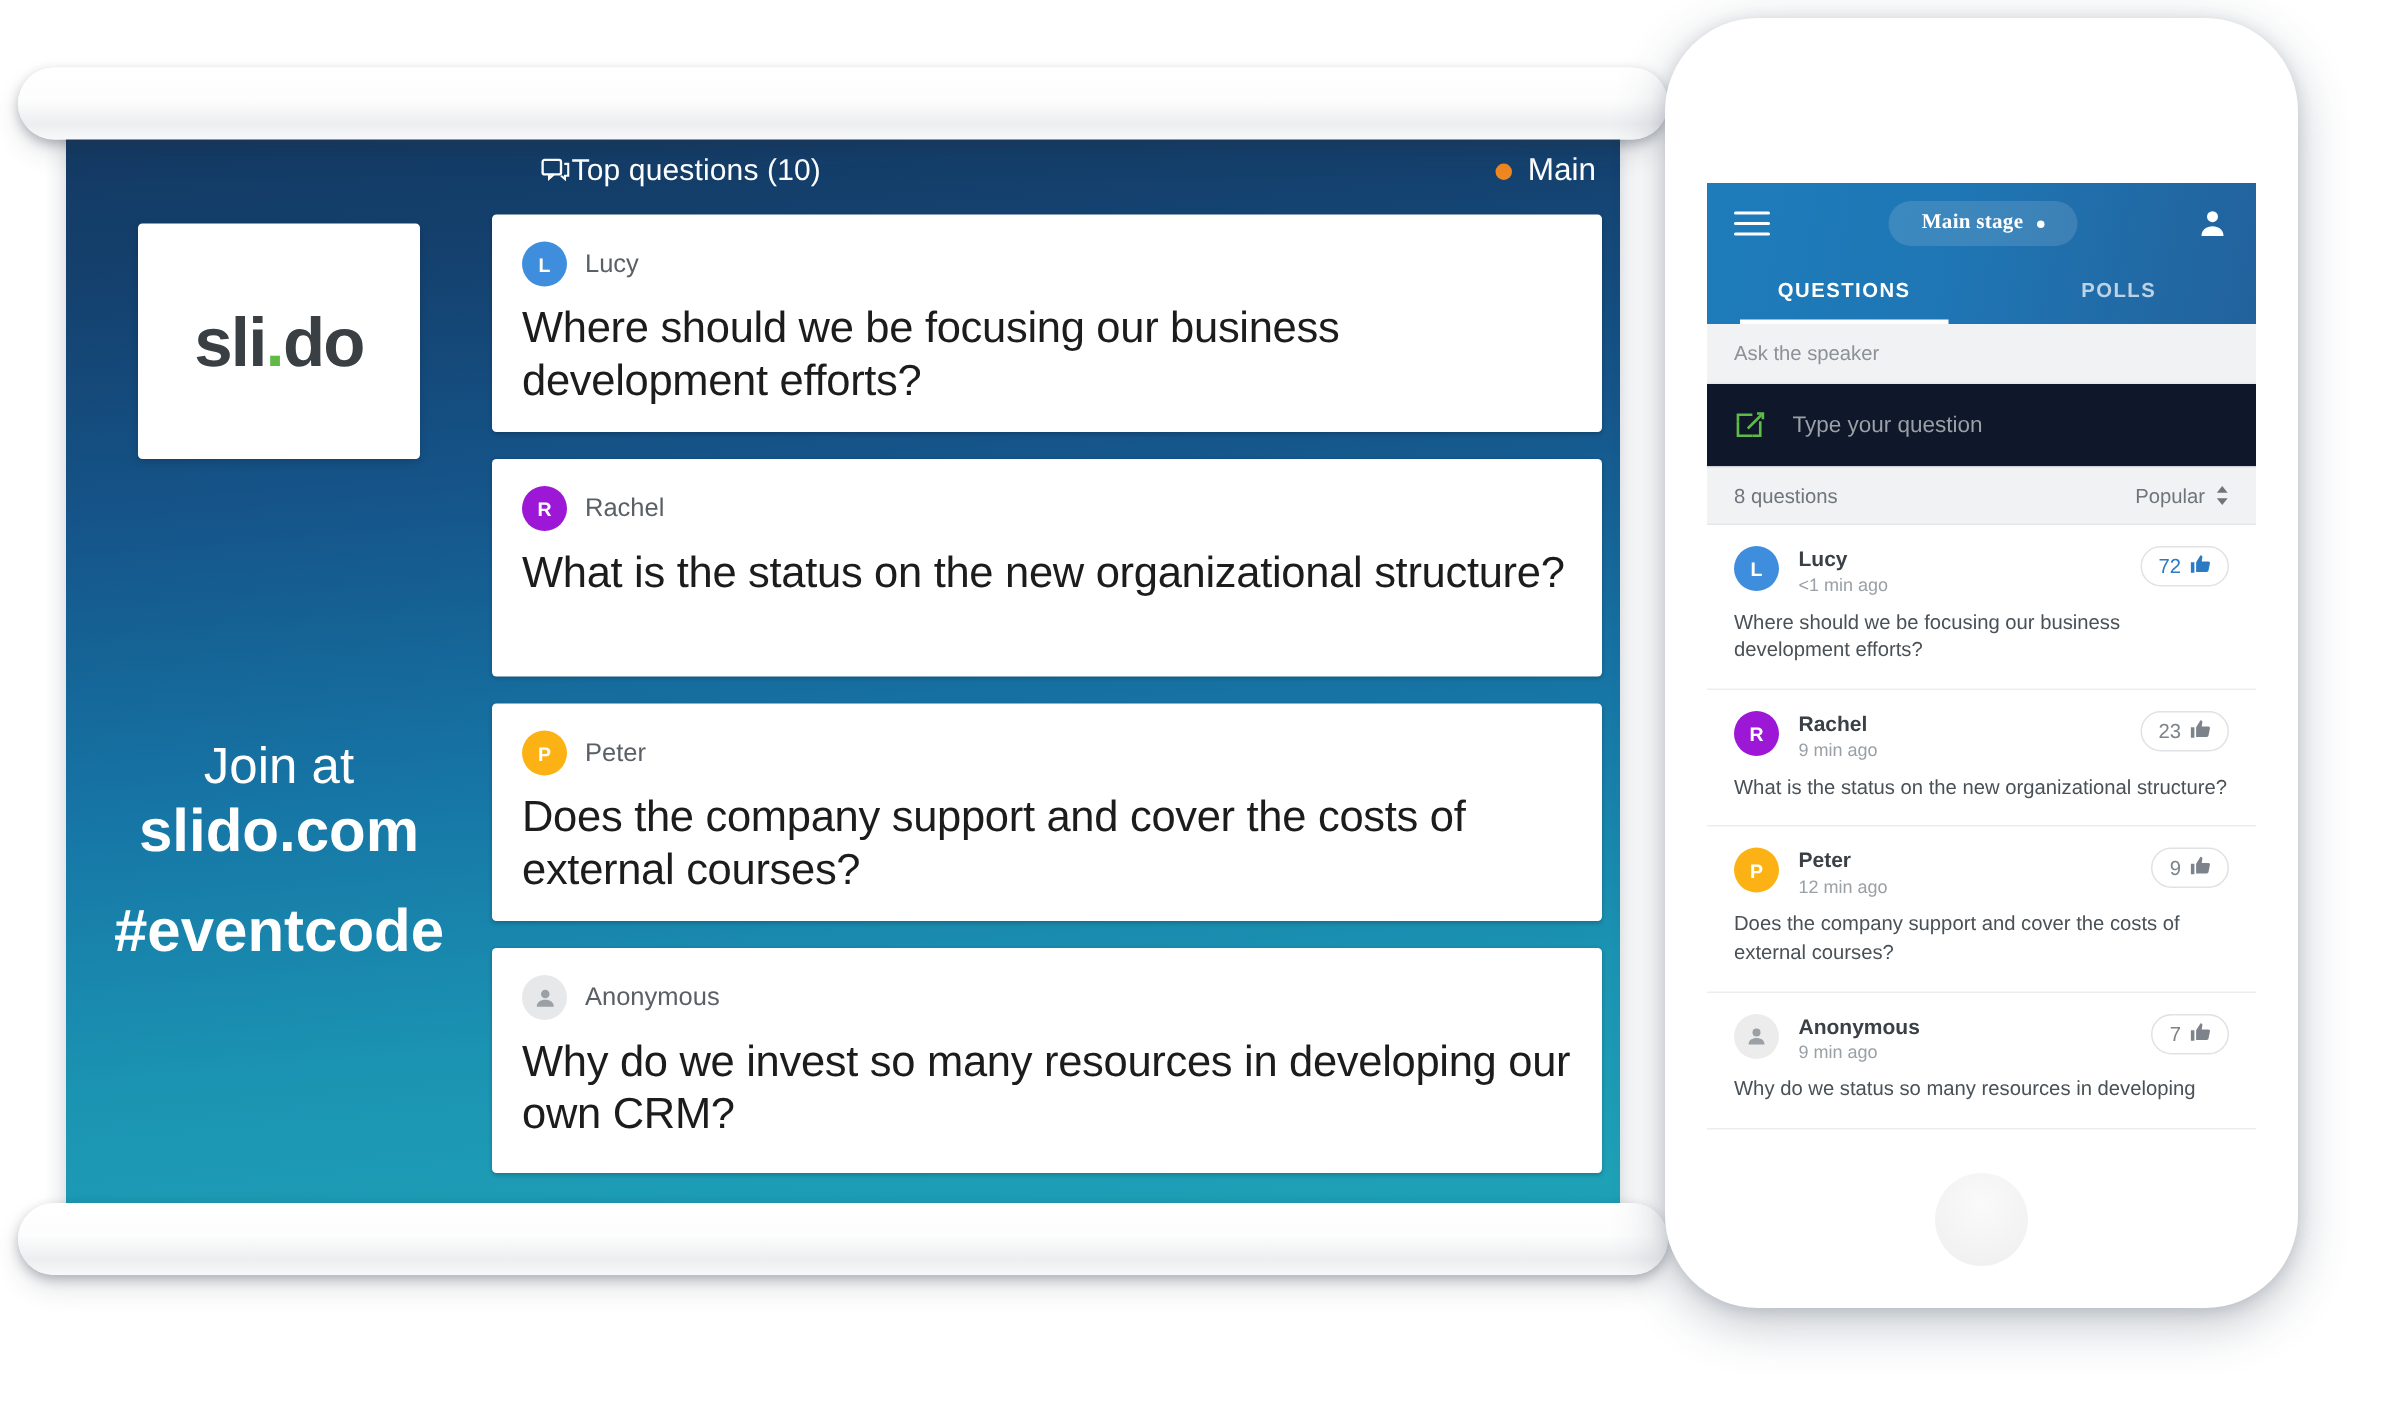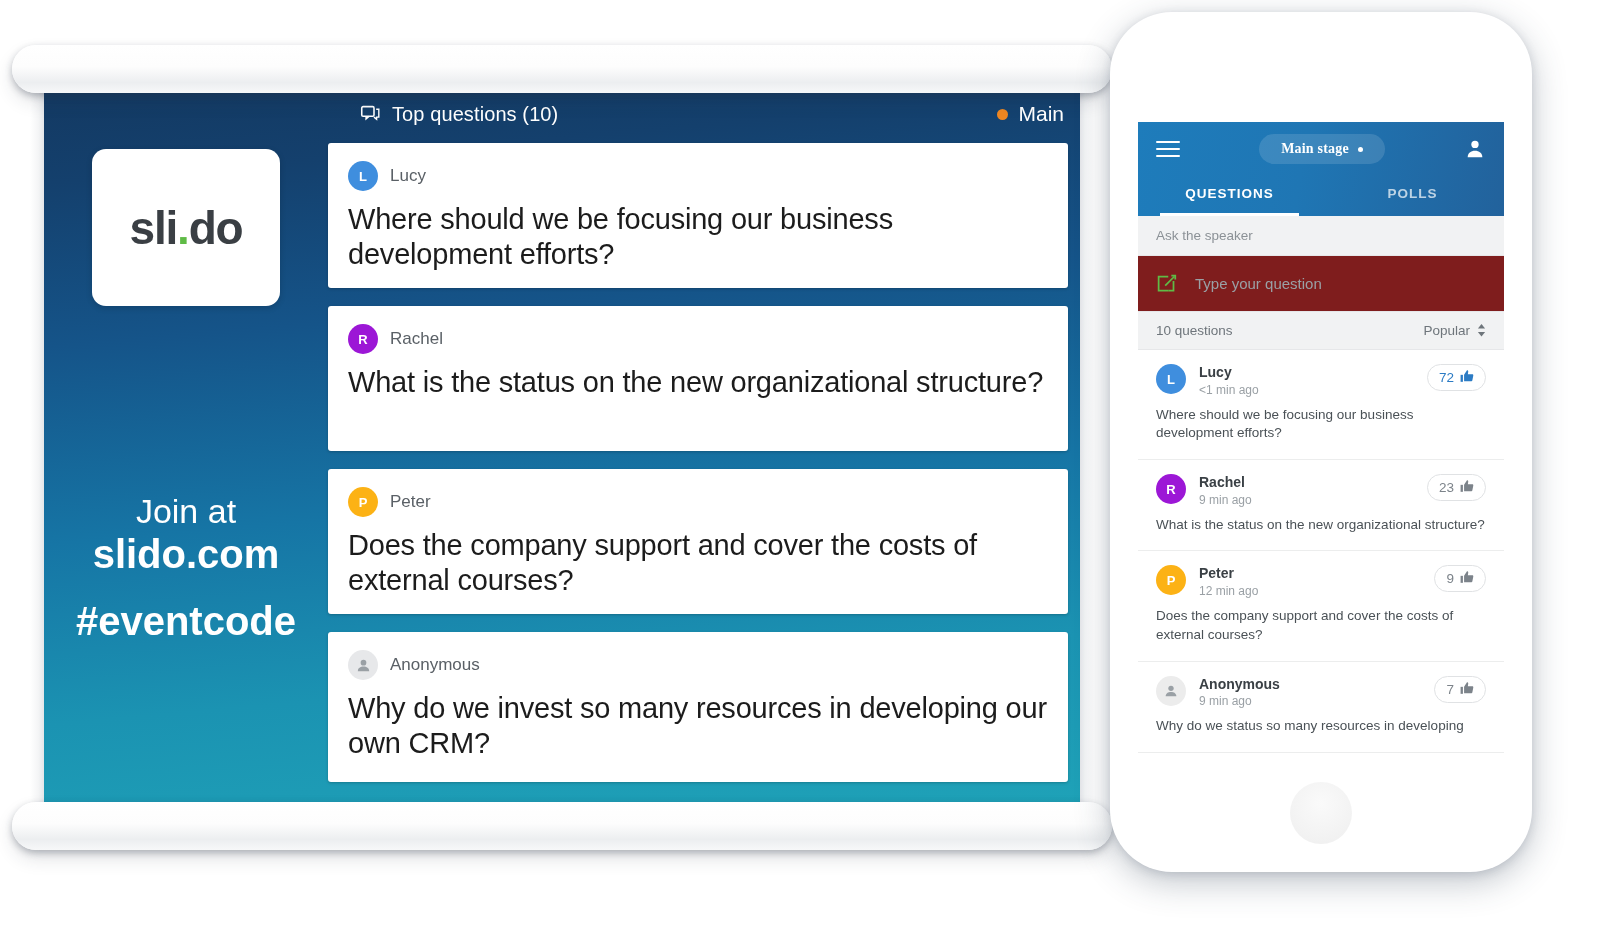--- a/index.html
+++ b/index.html
@@ -79,21 +79,20 @@
     display: flex;
     align-items: center;
     padding: 0 26px 0 0;
     position: relative;
   }
   .head-center {
     position: absolute;
     left: 316px;
     display: flex;
     align-items: center;
-    gap: 11px;
   }
   .bubble-icon { width: 21px; height: 21px; display: block; }
   .head-label {
     color: #ffffff;
     font-size: 20px;
     letter-spacing: .1px;
   }
   .head-right {
     position: absolute;
     right: 16px;
@@ -119,21 +118,21 @@
     flex-direction: column;
     align-items: center;
     padding: 0 0 0 0;
     position: relative;
   }
   .logo-card {
     margin-top: 6px;
     width: 188px;
     height: 157px;
     background: #ffffff;
-    border-radius: 14px;
+    border-radius: 3px;
     display: flex;
     align-items: center;
     justify-content: center;
     box-shadow: 0 2px 6px rgba(0,0,0,0.16);
   }
   .logo-text {
     font-size: 46px;
     font-weight: bold;
     color: #3a3f44;
     letter-spacing: -1.2px;
@@ -292,21 +291,21 @@
     color: #8b9196;
     font-size: 13.5px;
     padding: 12px 18px;
     border-bottom: 1px solid #e6e7e9;
   }
   .compose-row {
     display: flex;
     align-items: center;
     gap: 18px;
     padding: 17px 18px;
-    background: #7f1d1d;
+    background: #0f172a;
   }
   .compose-icon { width: 21px; height: 21px; flex: 0 0 21px; }
   .compose-ph { color: #9aa0a5; font-size: 15px; }
 
   .count-bar {
     background: #f1f2f3;
     display: flex;
     align-items: center;
     justify-content: space-between;
     padding: 11px 18px;
@@ -501,21 +500,21 @@
             <path d="M3 9V4h11"></path>
             <path d="M14 20h6V9"></path>
             <path d="M10.5 14.5 L21 4"></path>
             <path d="M17.5 3 L22 3 L22 7.5"></path>
           </svg>
         </span>
         <span class="compose-ph">Type your question</span>
       </div>
 
       <div class="count-bar">
-        <span>10 questions</span>
+        <span>8 questions</span>
         <span class="sort-box">
           <span>Popular</span>
           <span class="sort-arrows">
             <svg viewBox="0 0 10 14" fill="#6e757b">
               <path d="M5 0 L9 5 L1 5 Z"></path>
               <path d="M5 14 L1 9 L9 9 Z"></path>
             </svg>
           </span>
         </span>
       </div>

